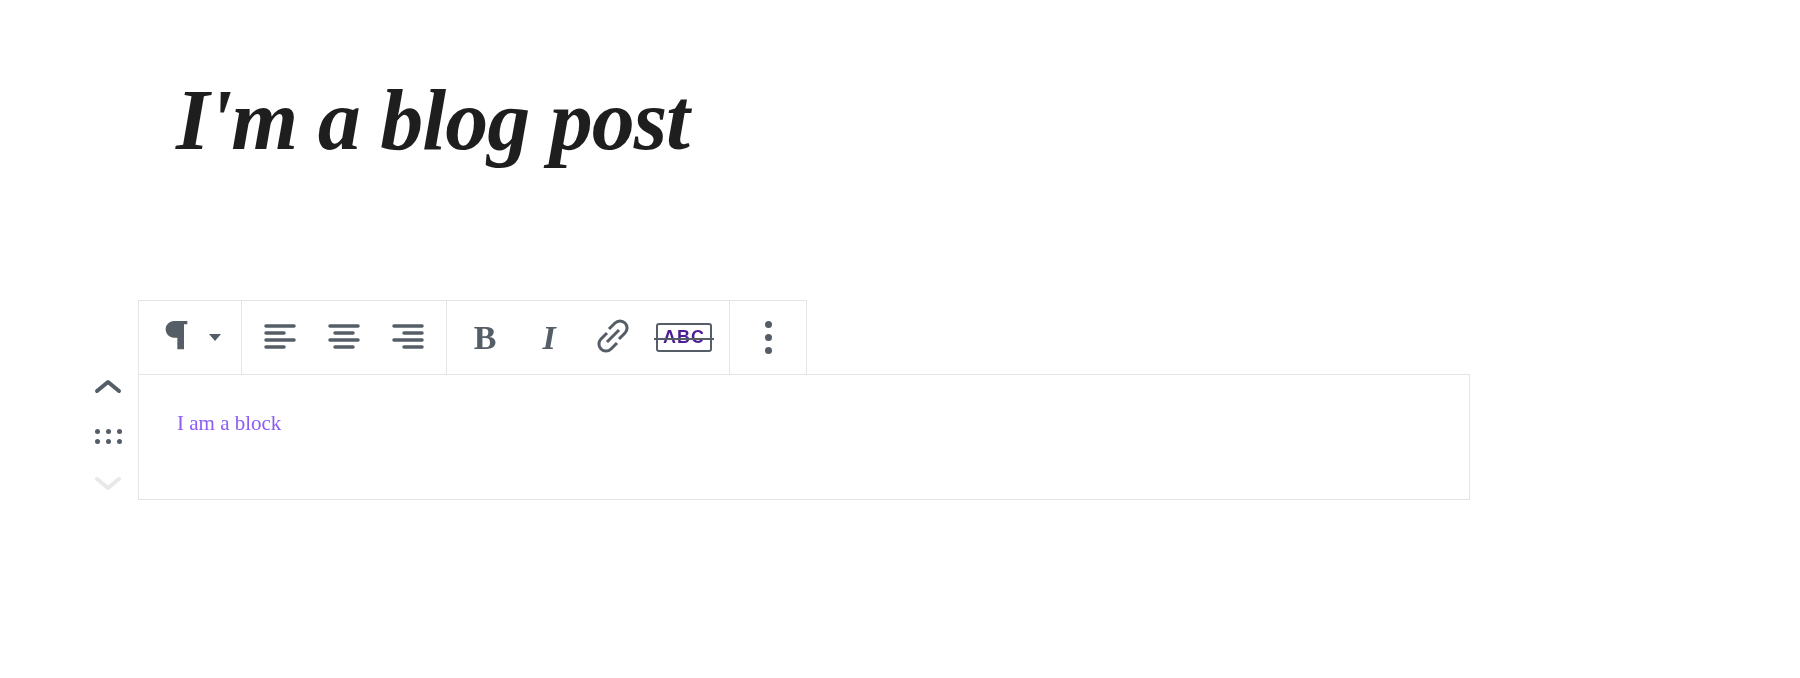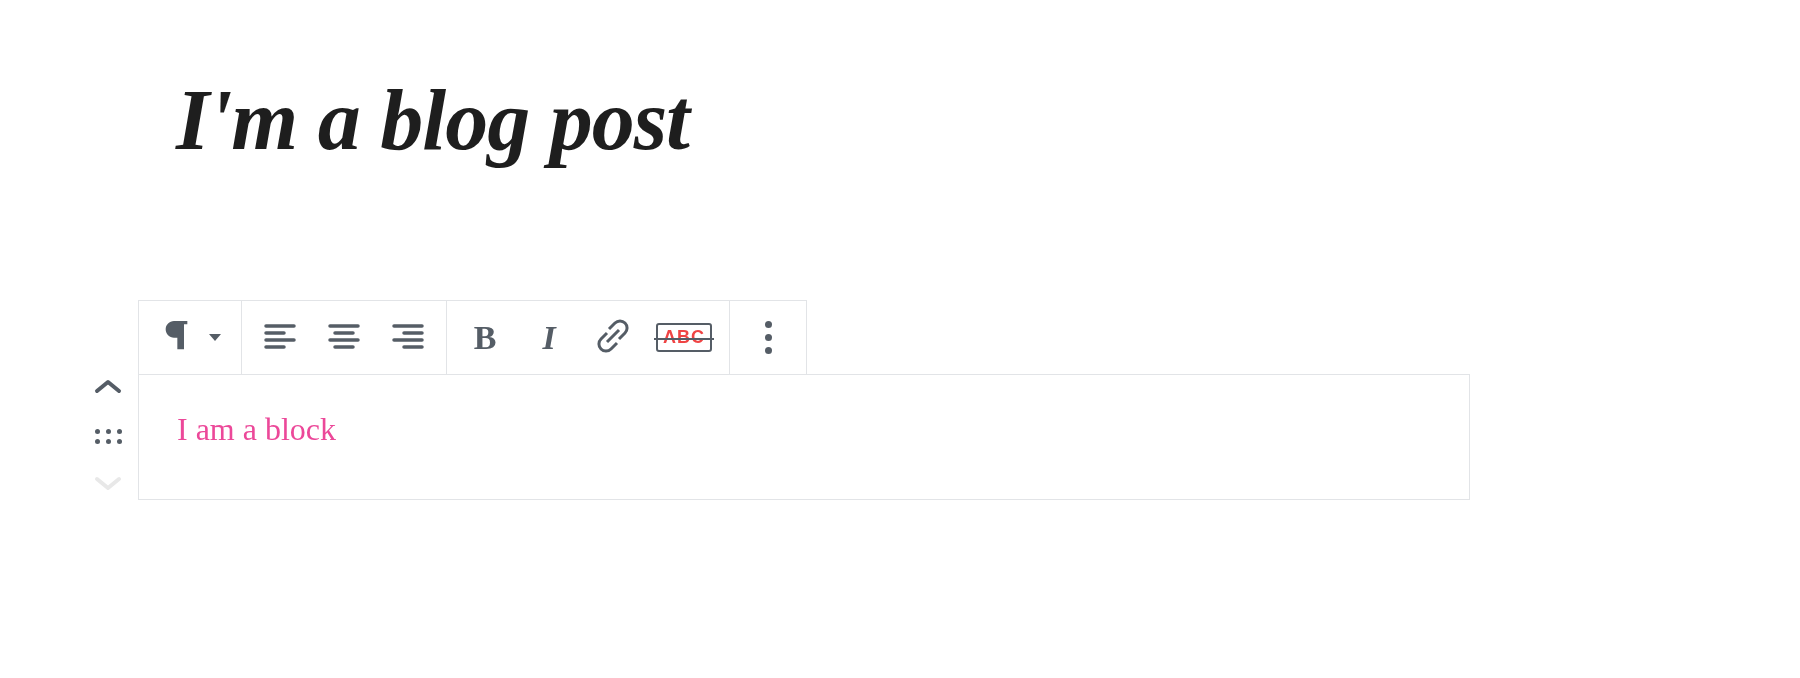--- a/index.html
+++ b/index.html
@@ -130,41 +130,41 @@
       border-radius: 50%;
     }
     .block-box {
       border: 1px solid #e2e4e7;
       min-height: 126px;
       padding: 36px 38px;
       margin-left: 56px;
     }
     .block-text {
       font-family: Georgia, 'Times New Roman', serif;
-      font-size: 32px;
-      color: #ec4899;
+      font-size: 21px;
+      color: #8b5cf6;
       outline: none;
       min-height: 40px;
     }
     .align-lines line {
       stroke: #555d66;
       stroke-width: 3.5;
       stroke-linecap: round;
     }
     .link-icon path {
       stroke: #555d66;
       stroke-width: 3;
       fill: none;
     }
     .strike-box {
       position: relative;
       font-family: Arial, sans-serif;
       font-size: 18px;
       font-weight: 600;
-      color: #ef4444;
+      color: #4c1d95;
       letter-spacing: 1px;
       border: 2px solid #555d66;
       padding: 2px 5px;
       border-radius: 3px;
     }
     .strike-box::after {
       content: '';
       position: absolute;
       left: -4px;
       right: -4px;

